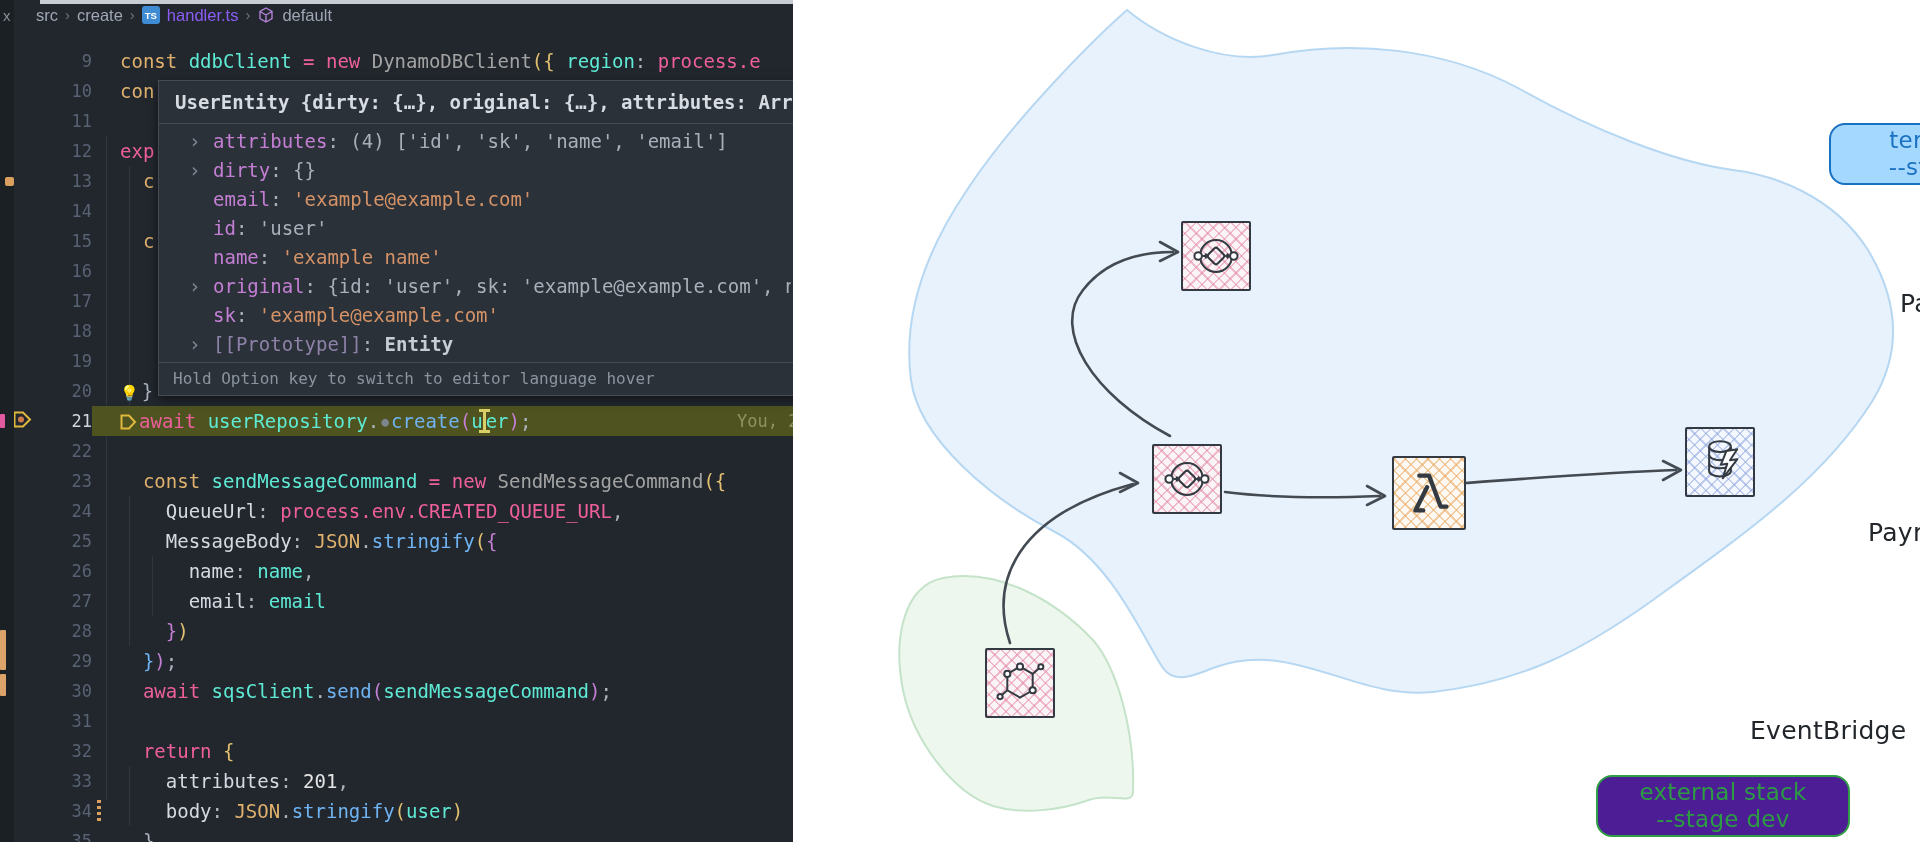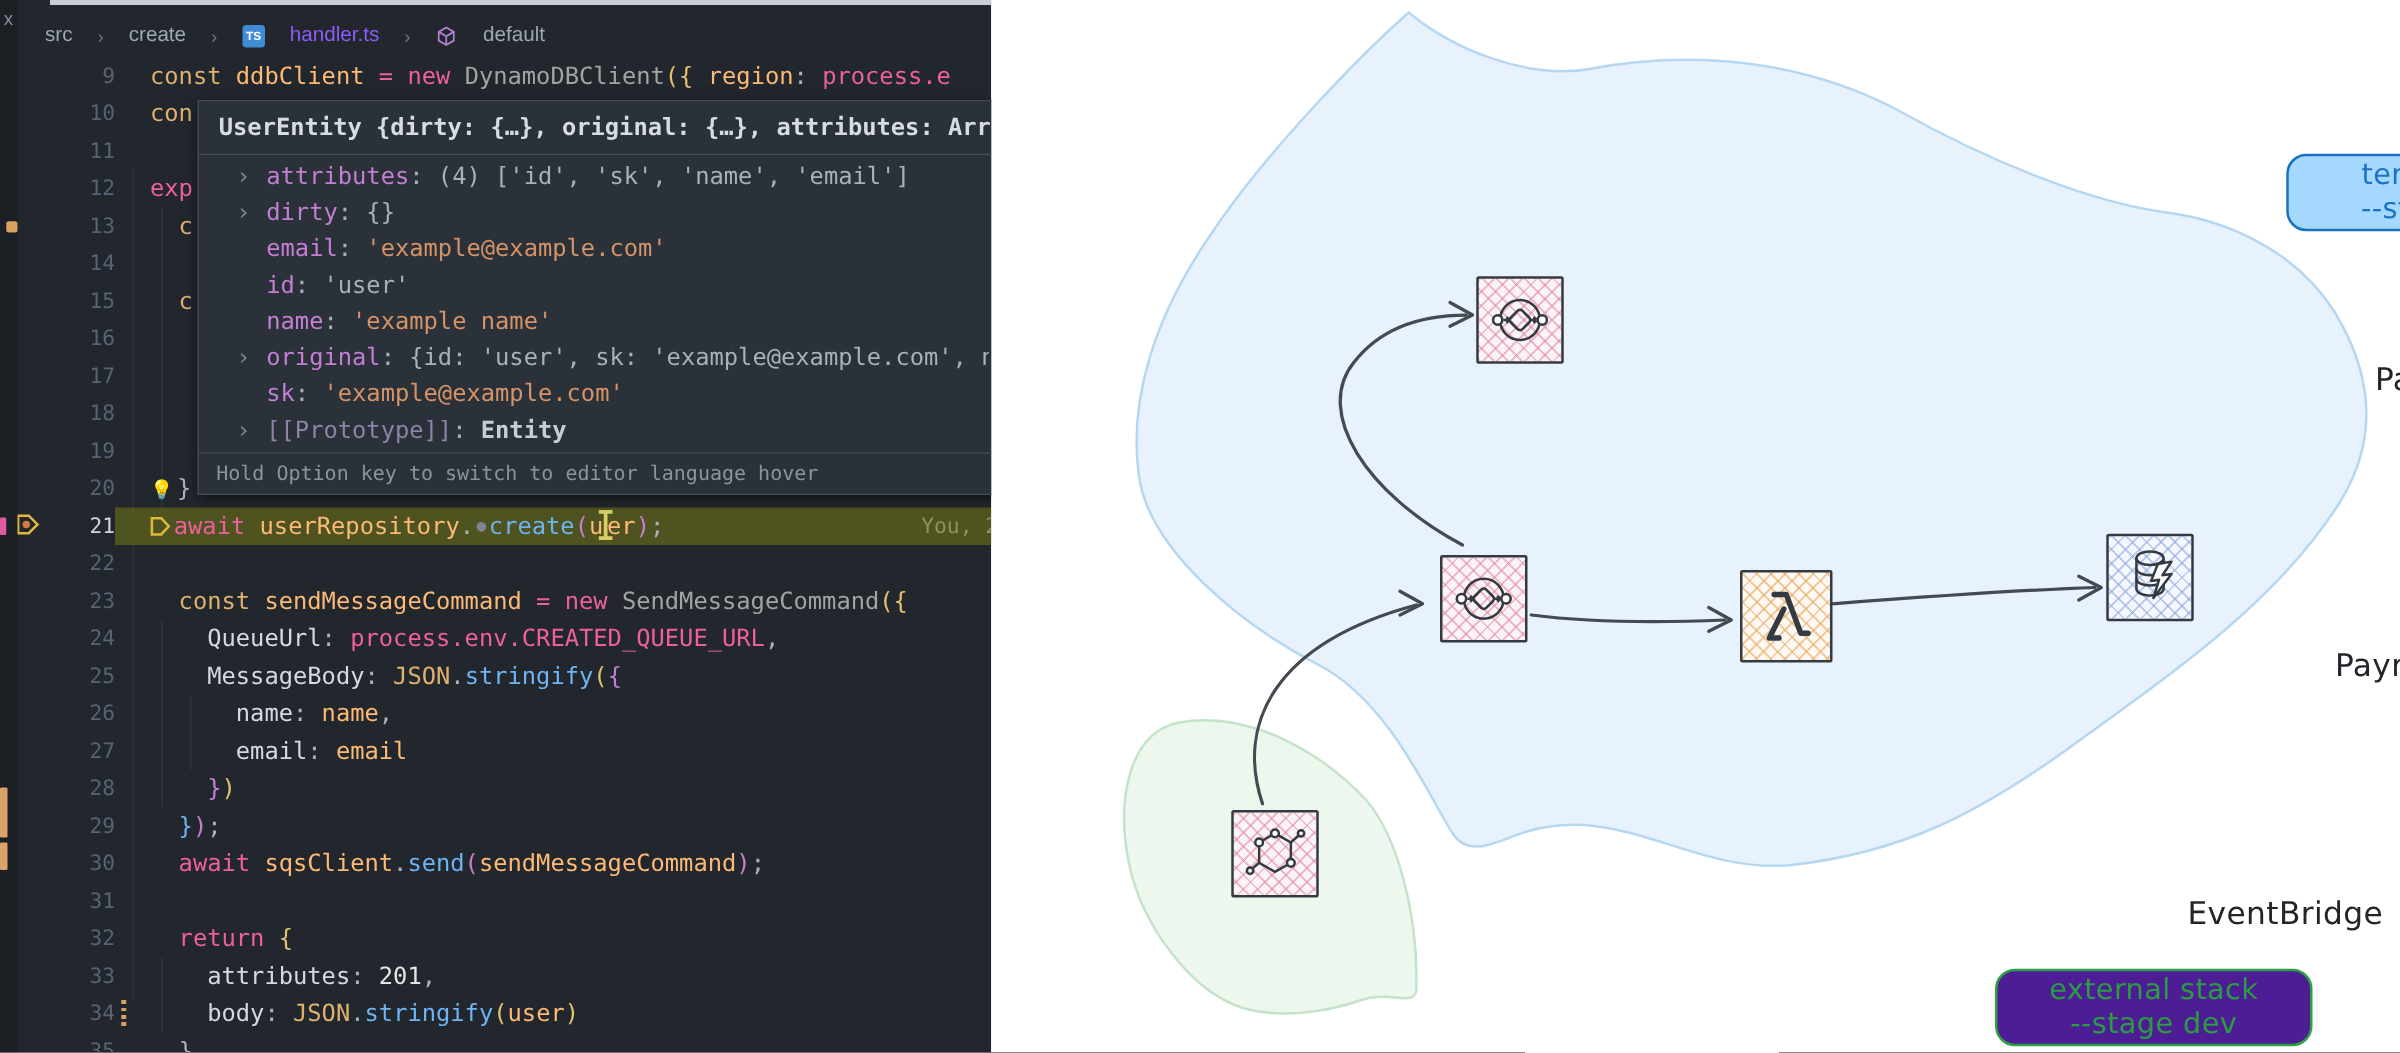--- a/index.html
+++ b/index.html
@@ -6,37 +6,37 @@
   .stage{position:relative;width:1920px;height:842px;overflow:hidden;background:#ffffff;
          font-family:"Liberation Sans",sans-serif;}
 
   
   .editor-pane{position:absolute;left:0;top:0;width:793px;height:842px;background:#22272e;overflow:hidden;}
   .left-strip{position:absolute;left:0;top:0;width:14px;height:842px;background:#1b2025;z-index:5;}
   .strip-close{position:absolute;left:3px;top:8px;color:#868f98;font-size:15px;line-height:15px;}
   .strip-mark{position:absolute;border-radius:1px;}
   .top-edge{position:absolute;left:40px;top:0;width:753px;height:4px;background:#c8cdd4;z-index:6;}
 
-  .breadcrumb{position:absolute;left:14px;top:6px;height:32px;display:flex;align-items:flex-end;
-              gap:20px;padding-left:22px;color:#9ea7b3;font-size:16.5px;z-index:2;}
+  .breadcrumb{position:absolute;left:14px;top:6px;height:32px;display:flex;align-items:flex-start;
+              gap:7px;padding-left:22px;color:#9ea7b3;font-size:16.5px;z-index:2;}
   .crumb-sep{color:#6e7681;font-size:15px;}
   .ts-badge{display:inline-flex;align-items:center;justify-content:center;width:18px;height:18px;
             border-radius:3px;background:#3f8cd5;color:#fff;font-size:9.5px;font-weight:bold;}
   .crumb-file{color:#8b5cf6;}
 
   .code-wrap{position:absolute;left:0;top:46px;width:793px;z-index:1;}
   .code-row{display:flex;height:30px;line-height:30px;position:relative;
             font-family:"DejaVu Sans Mono",monospace;font-size:19px;white-space:pre;}
   .gut{flex:0 0 92px;text-align:right;color:#596273;font-size:17px;}
   .gut-hl{color:#cdd5dd;}
   .code{flex:1;padding-left:28px;position:relative;color:#adbac7;overflow:hidden;}
   .code.hl-bg{background:#4f531f;}
   .blame{position:absolute;left:645px;top:0;color:#8f925f;font-size:17px;}
 
-  .tk-kw{color:#e0b16d}.tk-pk{color:#ef5f9b}.tk-var{color:#fdba74}
+  .tk-kw{color:#e0b16d}.tk-pk{color:#ef5f9b}.tk-var{color:#5eead4}
   .tk-cls{color:#a3a3a3}.tk-fn{color:#6fb3f2}.tk-prop{color:#d4dae1}
   .tk-pl{color:#aab2bc}.tk-num2{color:#e5e5e5}
   .tk-br1{color:#e2c06f}.tk-br2{color:#c47fd4}
   .tk-dot{color:#7d8590;font-size:13px;margin:0 2px;vertical-align:2px;}
   .tk-bulb{color:#e3b341;font-size:15px;margin-right:3px;}
   .dbg-inline{display:inline-block;vertical-align:-2px;margin-right:2px;}
   .ibeam{display:inline-block;width:3px;height:22px;background:#d9cf66;position:relative;vertical-align:-4px;}
   .ibeam::before,.ibeam::after{content:"";position:absolute;left:-4px;width:11px;height:3px;background:#d9cf66;}
   .ibeam::before{top:-1px}.ibeam::after{bottom:-1px}
   .squig{position:absolute;left:97px;top:4px;width:4px;height:23px;

